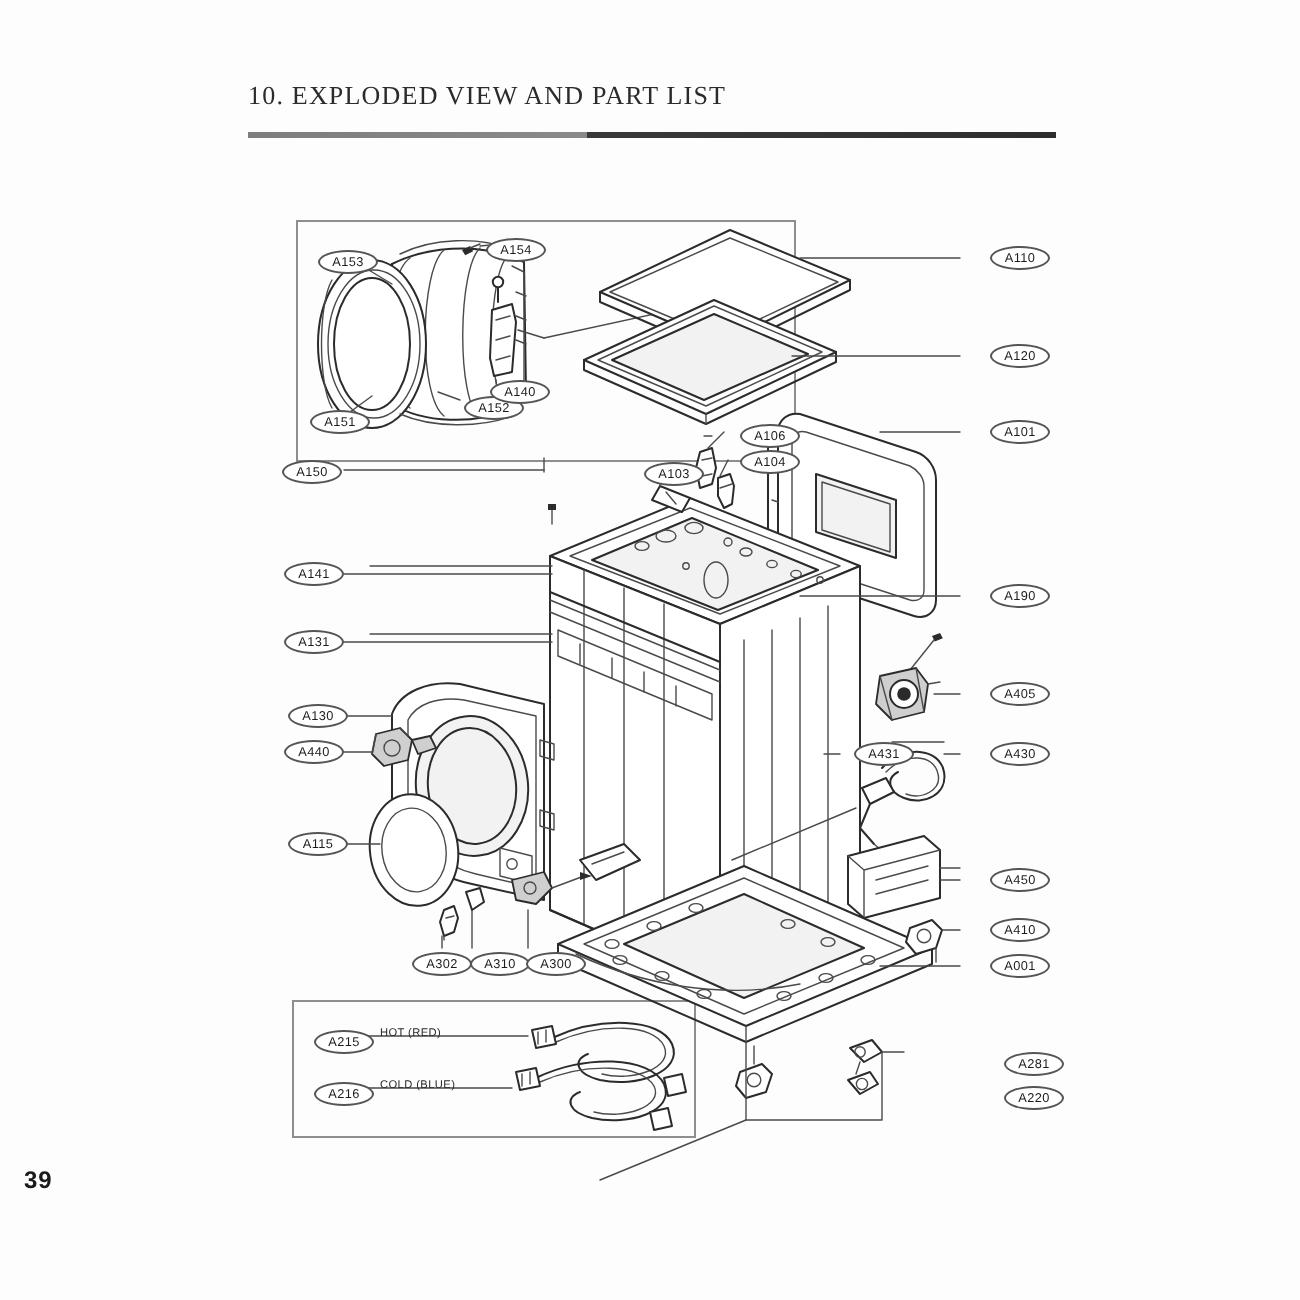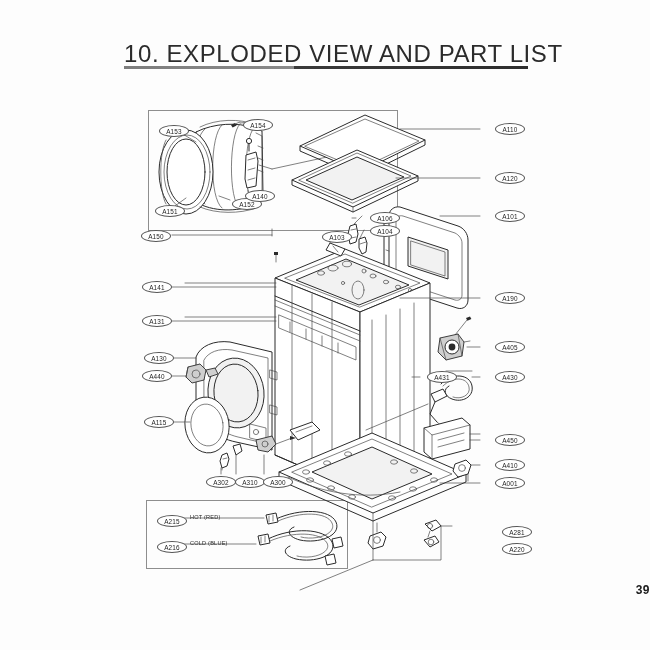--- a/index.html
+++ b/index.html
@@ -11,23 +11,23 @@
     overflow:hidden;
     position:relative;
   }
   #page{
     position:absolute;inset:0;
     background:#fdfdfd;
   }
   
   .hdr-main{
     position:absolute;left:124px;top:40px;
-    font-size:24px;letter-spacing:.6px;
+    font-size:13px;letter-spacing:.6px;
     color:#2b2b2b;white-space:nowrap;
-    font-family:Liberation Sans, sans-serif;
+    font-family:Liberation Serif, serif;
   }
   .hdr-rule{
     position:absolute;left:124px;top:66px;width:404px;height:3px;
     background:linear-gradient(to right,#7d7d7d 0%,#8a8a8a 42%,#3a3a3a 42%,#2e2e2e 100%);
   }
   .hdr-sub{
     position:absolute;left:125px;top:77px;
     font-size:12.5px;letter-spacing:.55px;color:#3a3a3a;white-space:nowrap;
   }
   
@@ -48,21 +48,21 @@
     box-sizing:border-box;
     white-space:nowrap;
     font-family:"Liberation Sans", sans-serif;
   }
   
   .anno{
     position:absolute;font-size:5.6px;color:#2a2a2a;letter-spacing:.2px;white-space:nowrap;
   }
   
   .pageno{
-    position:absolute;left:12px;right:0;top:583px;text-align:right;
+    position:absolute;left:12px;right:0;top:583px;text-align:left;
     font-size:12px;color:#1a1a1a;font-weight:bold;letter-spacing:.5px;
   }
   
   #art{position:absolute;left:0;top:0;width:650px;height:650px;pointer-events:none;}
   #art *{vector-effect:non-scaling-stroke;}
   .ln{fill:none;stroke:#2b2b2b;stroke-width:1;stroke-linejoin:round;stroke-linecap:round;}
   .ln-t{fill:none;stroke:#4a4a4a;stroke-width:.7;stroke-linejoin:round;stroke-linecap:round;}
   .ln-f{fill:#ffffff;stroke:#2b2b2b;stroke-width:1;stroke-linejoin:round;}
   .ln-ff{fill:#f2f2f2;stroke:#2b2b2b;stroke-width:1;stroke-linejoin:round;}
   .ln-d{fill:#cfcfcf;stroke:#2b2b2b;stroke-width:.9;stroke-linejoin:round;}

